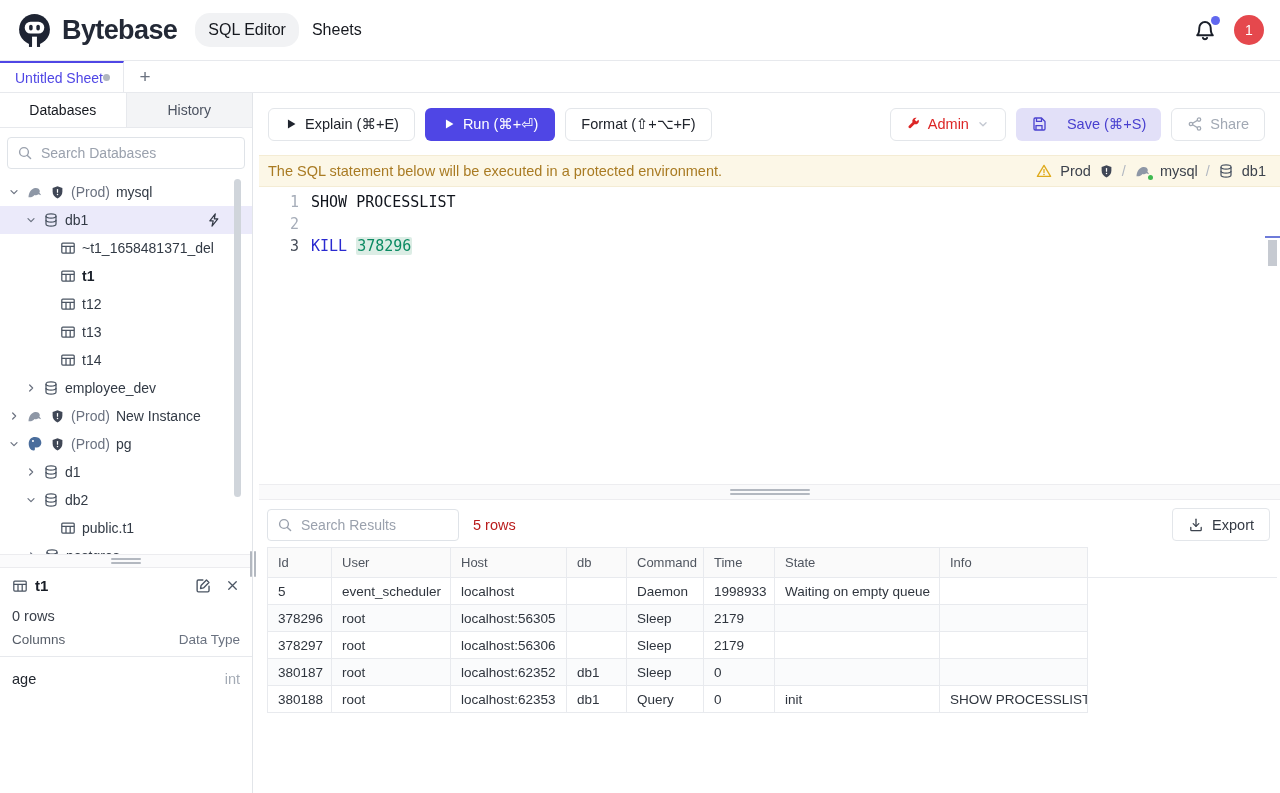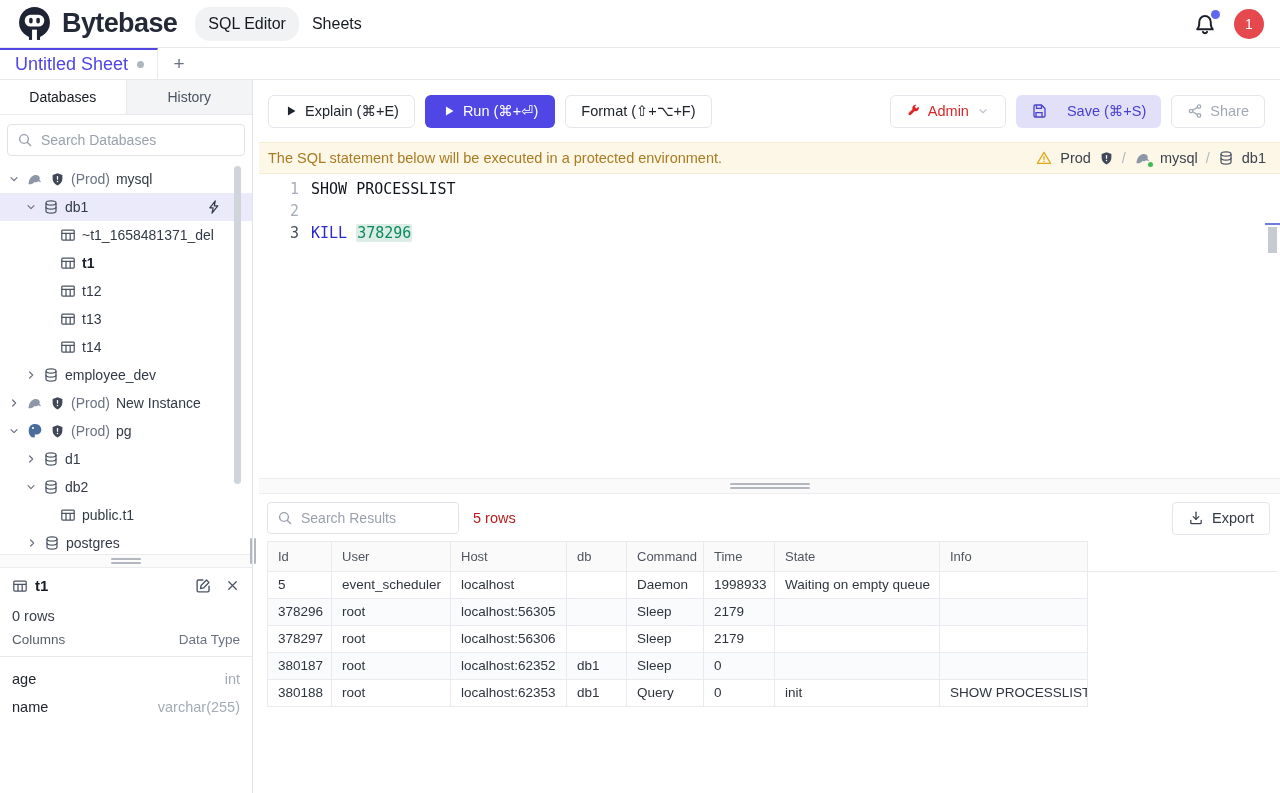--- a/index.html
+++ b/index.html
@@ -1,36 +1,36 @@
 <!DOCTYPE html>
 <html><head>
 <meta charset="utf-8">
 <style>
   * { box-sizing: border-box; margin: 0; padding: 0; }
   html,body { width:1280px; height:793px; overflow:hidden; background:#fff;
     font-family:"Liberation Sans","DejaVu Sans",sans-serif; color:#20252e; }
   .app { width:1280px; height:793px; display:flex; flex-direction:column; }
 
   
-  .topbar { height:48px; flex:none; display:flex; align-items:center; padding:0 16px;
+  .topbar { height:61px; flex:none; display:flex; align-items:center; padding:0 16px;
     border-bottom:1px solid #e7e9ed; background:#fff; }
   .logo { width:37px; height:37px; flex:none; }
   .brand { font-size:27px; font-weight:bold; color:#232936; letter-spacing:-0.6px; margin:0 18px 0 9px; }
   .nav-item { font-size:16px; color:#16191f; padding:8px 13px; border-radius:15px; cursor:pointer; }
   .nav-item.active { background:#f1f2f4; }
   .top-right { margin-left:auto; display:flex; align-items:center; }
   .bell-wrap { position:relative; width:24px; height:24px; }
   .bell-dot { position:absolute; top:-2px; right:-3px; width:9px; height:9px; border-radius:50%; background:#6168ef; }
   .avatar { width:30px; height:30px; border-radius:50%; background:#e5484d; color:#fff; font-size:14px;
     display:flex; align-items:center; justify-content:center; margin-left:17px; }
 
   
   .tabbar { height:32px; flex:none; display:flex; align-items:stretch; border-bottom:1px solid #e7e9ed; background:#fff; }
-  .sheet-tab { display:flex; align-items:center; gap:9px; padding:0 13px 0 15px; border-top:2px solid #4f46e5;
-    border-right:1px solid #e7e9ed; color:#4f46e5; font-size:18px; background:#fff; }
+  .sheet-tab { display:flex; align-items:center; padding:0 13px 0 15px; border-top:2px solid #4f46e5;
+    border-right:1px solid #e7e9ed; color:#4f46e5; font-size:14px; background:#fff; }
   .dirty-dot { width:7px; height:7px; border-radius:50%; background:#b0b6bf; }
   .add-tab { width:42px; display:flex; align-items:center; justify-content:center; color:#6b7280; font-size:19px; }
 
   
   .main { flex:1; display:flex; min-height:0; position:relative; }
 
   
   .sidebar { width:253px; flex:none; display:flex; flex-direction:column; border-right:1px solid #e2e5e9; position:relative; background:#fff; }
   .side-tabs { height:35px; flex:none; display:flex; background:#f3f4f6; border-bottom:1px solid #e7e9ed; }
   .side-tab { flex:1; display:flex; align-items:center; justify-content:center; font-size:14px; color:#4b5260; }
@@ -422,24 +422,20 @@
         </div>
         <div class="sp-rows">0 rows</div>
         <div class="sp-colhead">
           <span>Columns</span>
           <span class="right">Data Type</span>
         </div>
         <div class="sp-cols" id="schema-cols">
             <div class="sp-col">
               <span class="name">age</span>
               <span class="type">int</span>
-            </div>
-            <div class="sp-col">
-              <span class="name">name</span>
-              <span class="type">varchar(255)</span>
             </div>
           </div>
       </div>
     </aside>
 
     <span class="vgrab">
         <i></i>
         <i></i>
       </span>
 

